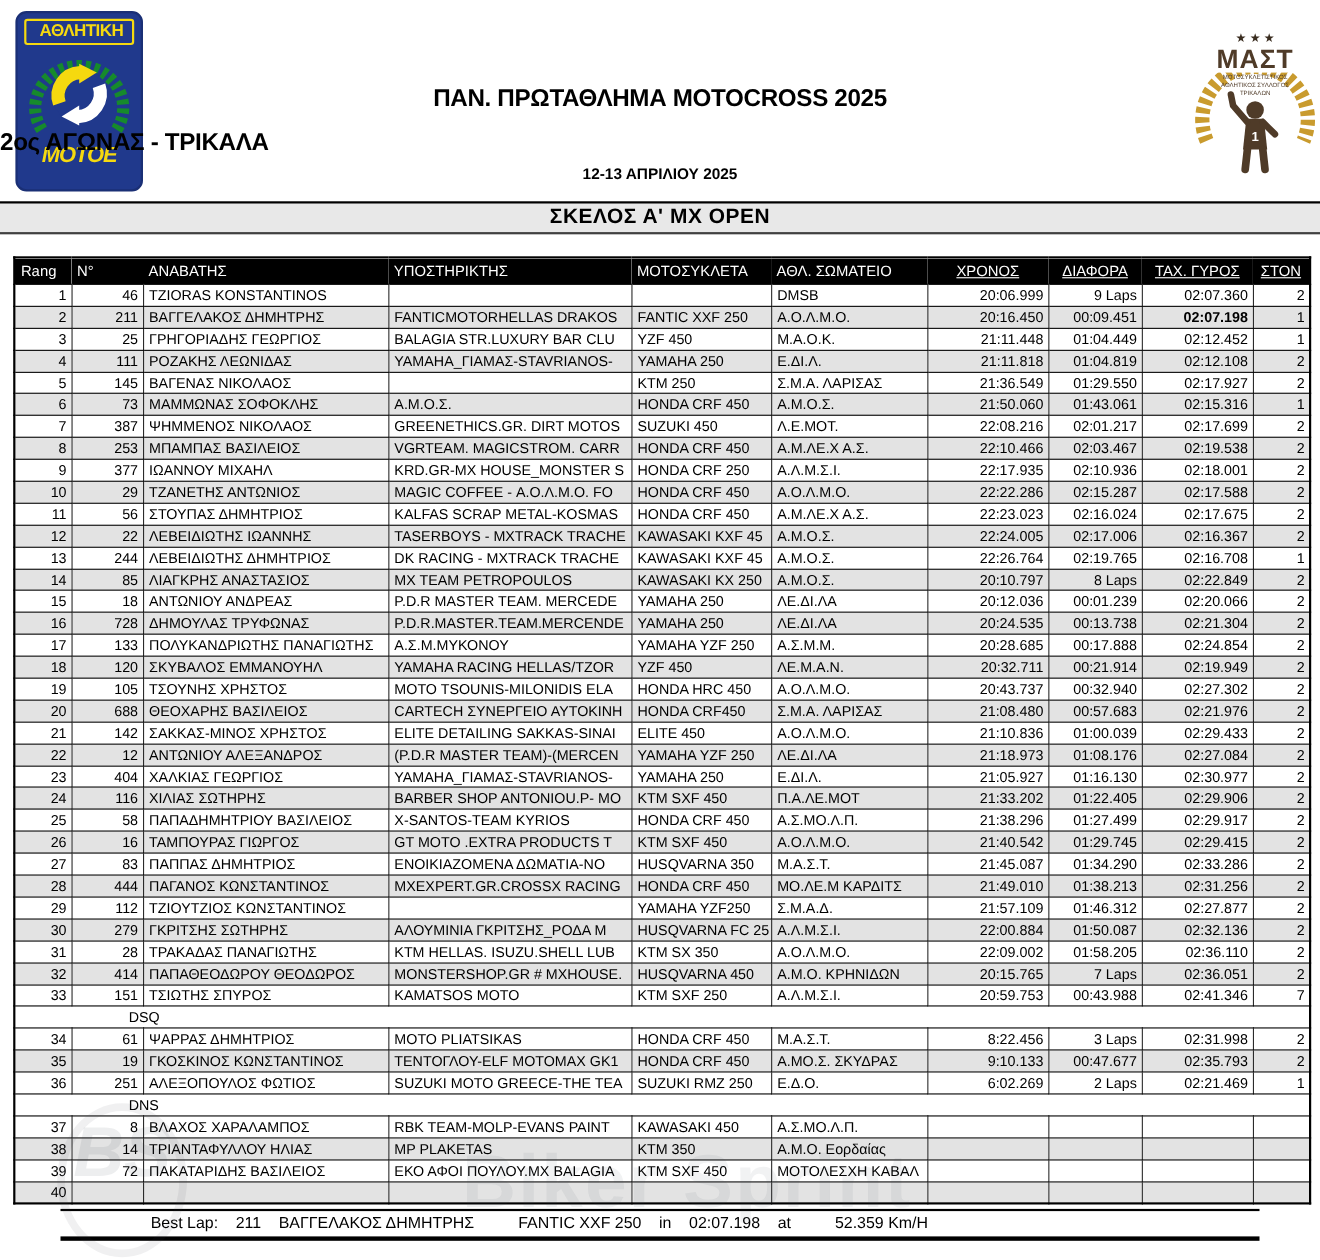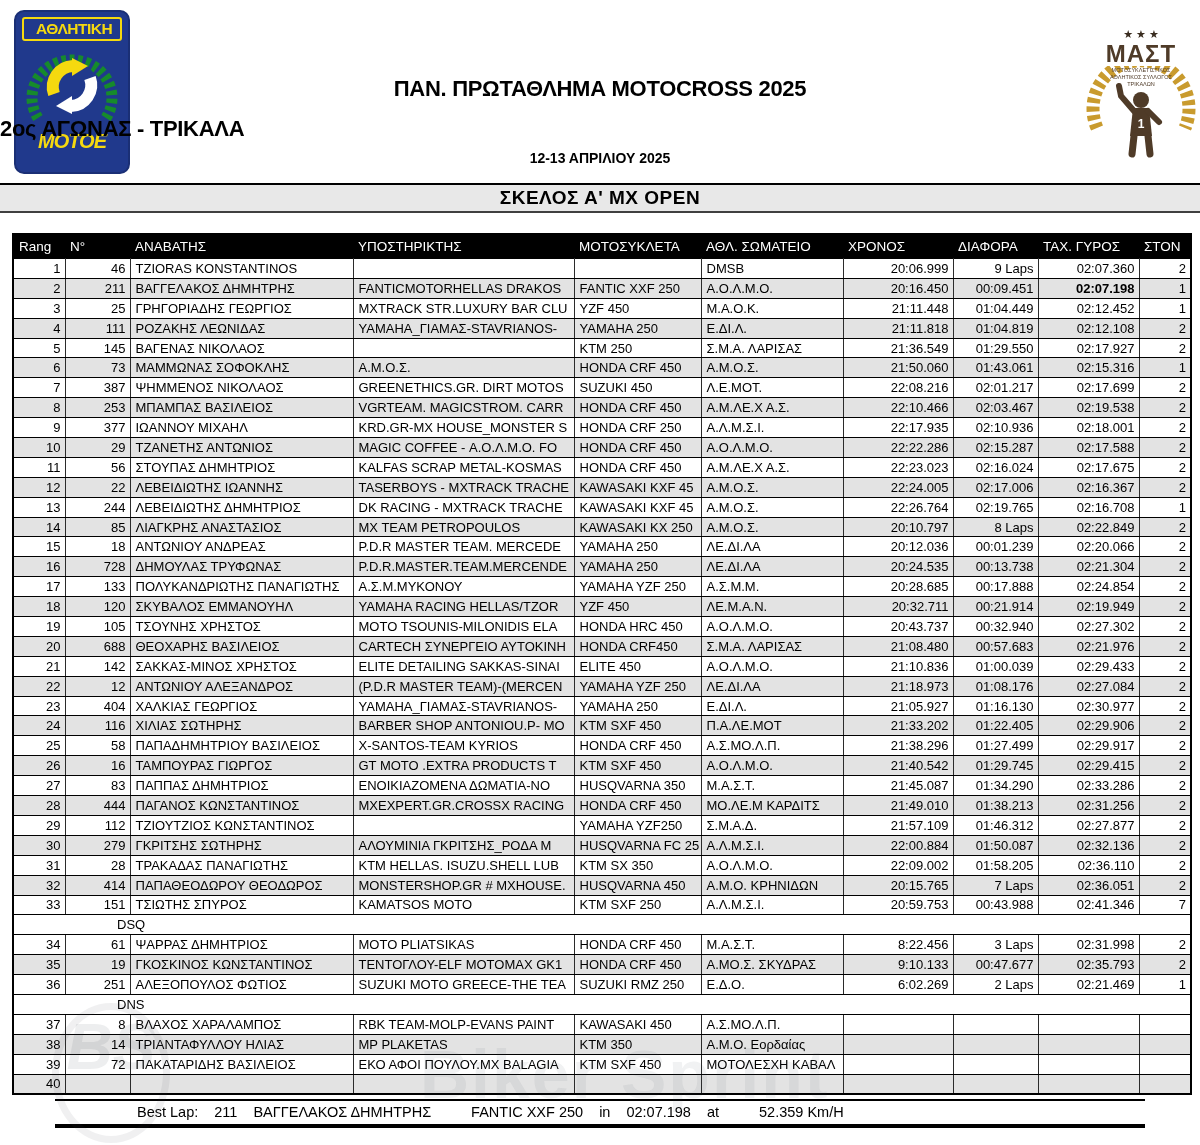--- a/index.html
+++ b/index.html
@@ -29,21 +29,21 @@
   
   .logo-mast{position:absolute;left:1083px;top:24px;width:116px;height:136px;}
   .logo-mast svg{display:block;}
   
   table.results{position:absolute;left:12px;top:233px;width:1178px;
     border-collapse:collapse;table-layout:fixed;font-size:13px;border-radius:22px;}
   table.results{border:2px solid #000;}
   thead th{background:#000;color:#fff;font-weight:normal;height:23px;
     padding:0 5px;font-size:13.5px;white-space:nowrap;overflow:hidden;}
   thead th.l{text-align:left;}
-  thead th.c{text-align:left;}
+  thead th.c{text-align:center;text-decoration:underline;}
   tbody td{border:1px solid #2b2b2b;border-top:1px solid #000;border-bottom:1px solid #000;
     height:18.9px;padding:0;white-space:nowrap;overflow:hidden;font-size:13px;}
   tbody tr.shaded{background:#e3e3e3;}
   td.l{text-align:left;padding-left:5px;}
   td.r{text-align:right;padding-right:4px;}
   td.bold{font-weight:bold;}
   tr.label-row td{border-left:none;border-right:none;text-align:left;
     padding-left:103px;font-size:13px;}
   
   .bestlap-wrap{position:absolute;left:55px;top:1099px;width:1090px;
@@ -154,21 +154,21 @@
     <td class="r">20:16.450</td>
     <td class="r">00:09.451</td>
     <td class="r bold">02:07.198</td>
     <td class="r">1</td>
   </tr>
 
   <tr>
     <td class="r">3</td>
     <td class="r">25</td>
     <td class="l">ΓΡΗΓΟΡΙΑΔΗΣ ΓΕΩΡΓΙΟΣ</td>
-    <td class="l">MXTRACK STR.LUXURY BAR CLU</td>
+    <td class="l">BALAGIA STR.LUXURY BAR CLU</td>
     <td class="l">YZF 450</td>
     <td class="l">Μ.Α.Ο.Κ.</td>
     <td class="r">21:11.448</td>
     <td class="r">01:04.449</td>
     <td class="r">02:12.452</td>
     <td class="r">1</td>
   </tr>
 
   <tr class="shaded">
     <td class="r">4</td>

